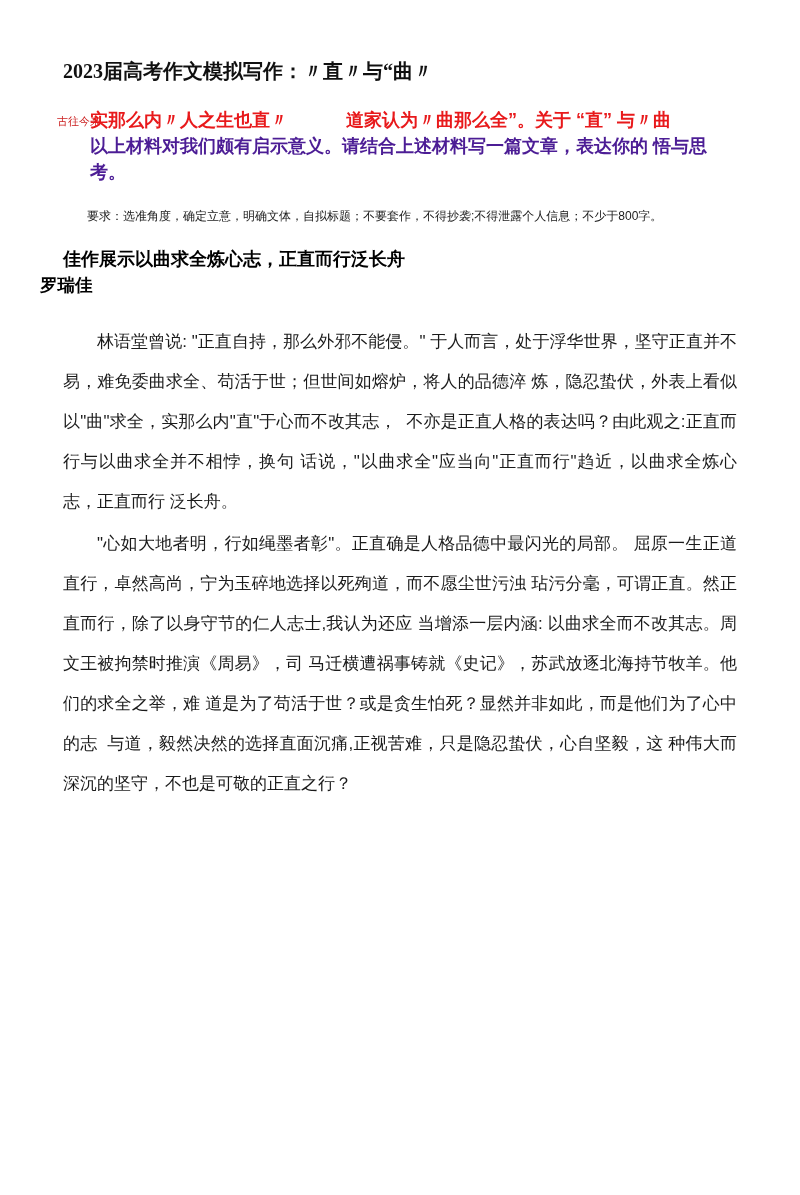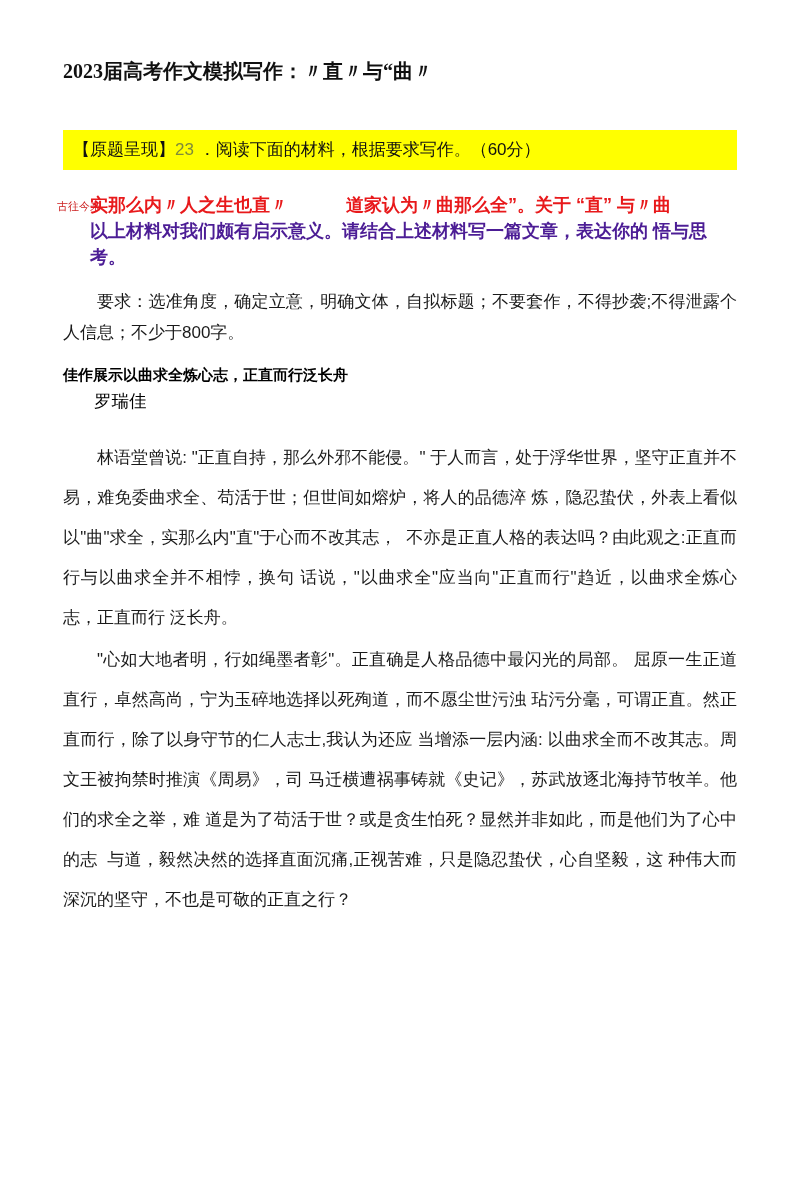--- a/index.html
+++ b/index.html
@@ -68,39 +68,39 @@
   .red-line .seg-3 { }
   .blue-line {
     position: relative;
     z-index: 1;
     padding-left: 27px;
     color: #4c1d95;
     white-space: pre-wrap;
   }
   .req {
     margin: 16px 63px 0;
-    font-size: 17px;
+    font-size: 12px;
     line-height: 31px;
     text-indent: 2em;
     text-align: justify;
     white-space: pre-wrap;
     color: #1a1a1a;
   }
   .essay-heading {
     margin: 14px 63px 0;
-    font-size: 15px;
+    font-size: 18px;
     line-height: 26px;
     font-weight: bold;
     color: #000000;
   }
   .essay-author {
-    margin: 0 94px;
+    margin: 0 40px;
     font-size: 17.5px;
     line-height: 26px;
-    font-weight: normal;
+    font-weight: bold;
     color: #000000;
   }
   .body-para {
     margin: 24px 63px 0;
     font-size: 17px;
     line-height: 40px;
     text-indent: 2em;
     text-align: justify;
     white-space: pre-wrap;
     color: #1a1a1a;
@@ -109,23 +109,20 @@
     margin-top: 2px;
   }
 </style>
 </head>
 <body>
 
 <div class="doc">
 
   <h1 class="title">2023届高考作文模拟写作：〃直〃与“曲〃</h1>
 
-  <div class="highlight">
-    <span>【原题呈现】</span><span class="num">23</span><span> ．阅读下面的材料，根据要求写作。（60分）</span>
-  </div>
 
   <div class="material">
     <span class="watermark">古往今来</span>
     <div class="red-line">
       <span class="seg-1">实那么内〃人之生也直〃</span><span class="seg-2">道家认为〃曲那么全”。</span><span class="seg-3">关于 “直” 与〃曲</span>
     </div>
     <div class="blue-line">以上材料对我们颇有启示意义。请结合上述材料写一篇文章，表达你的 悟与思考。</div>
   </div>
 
   <p class="req">要求：选准角度，确定立意，明确文体，自拟标题；不要套作，不得抄袭;不得泄露个人信息；不少于800字。</p>

